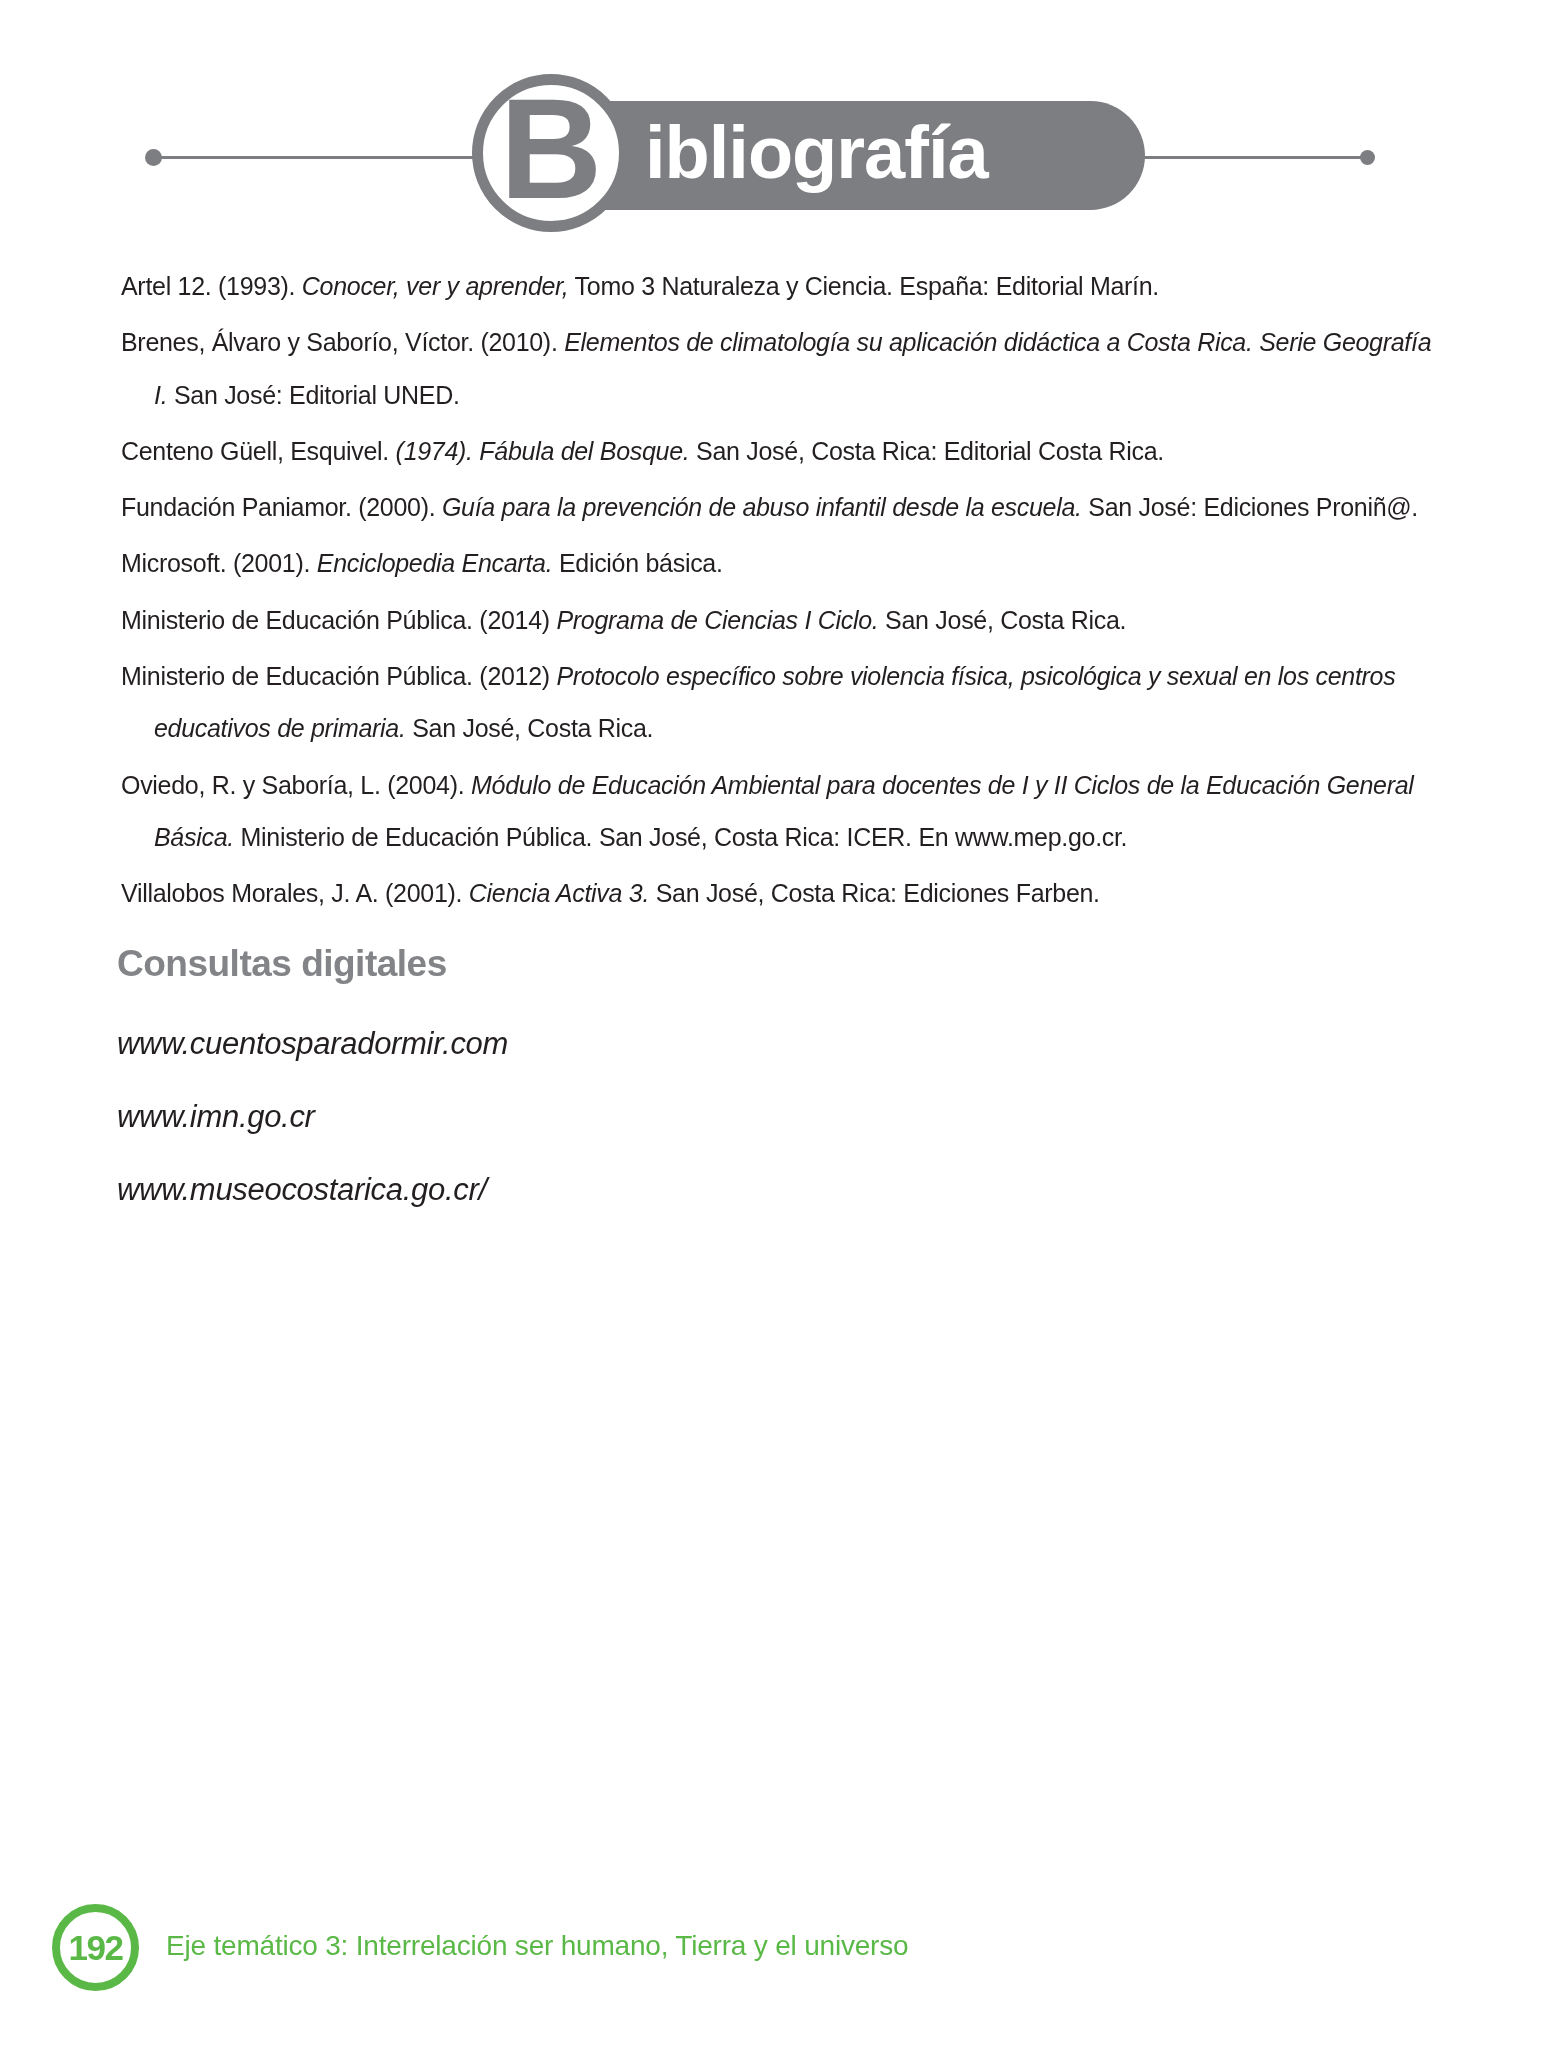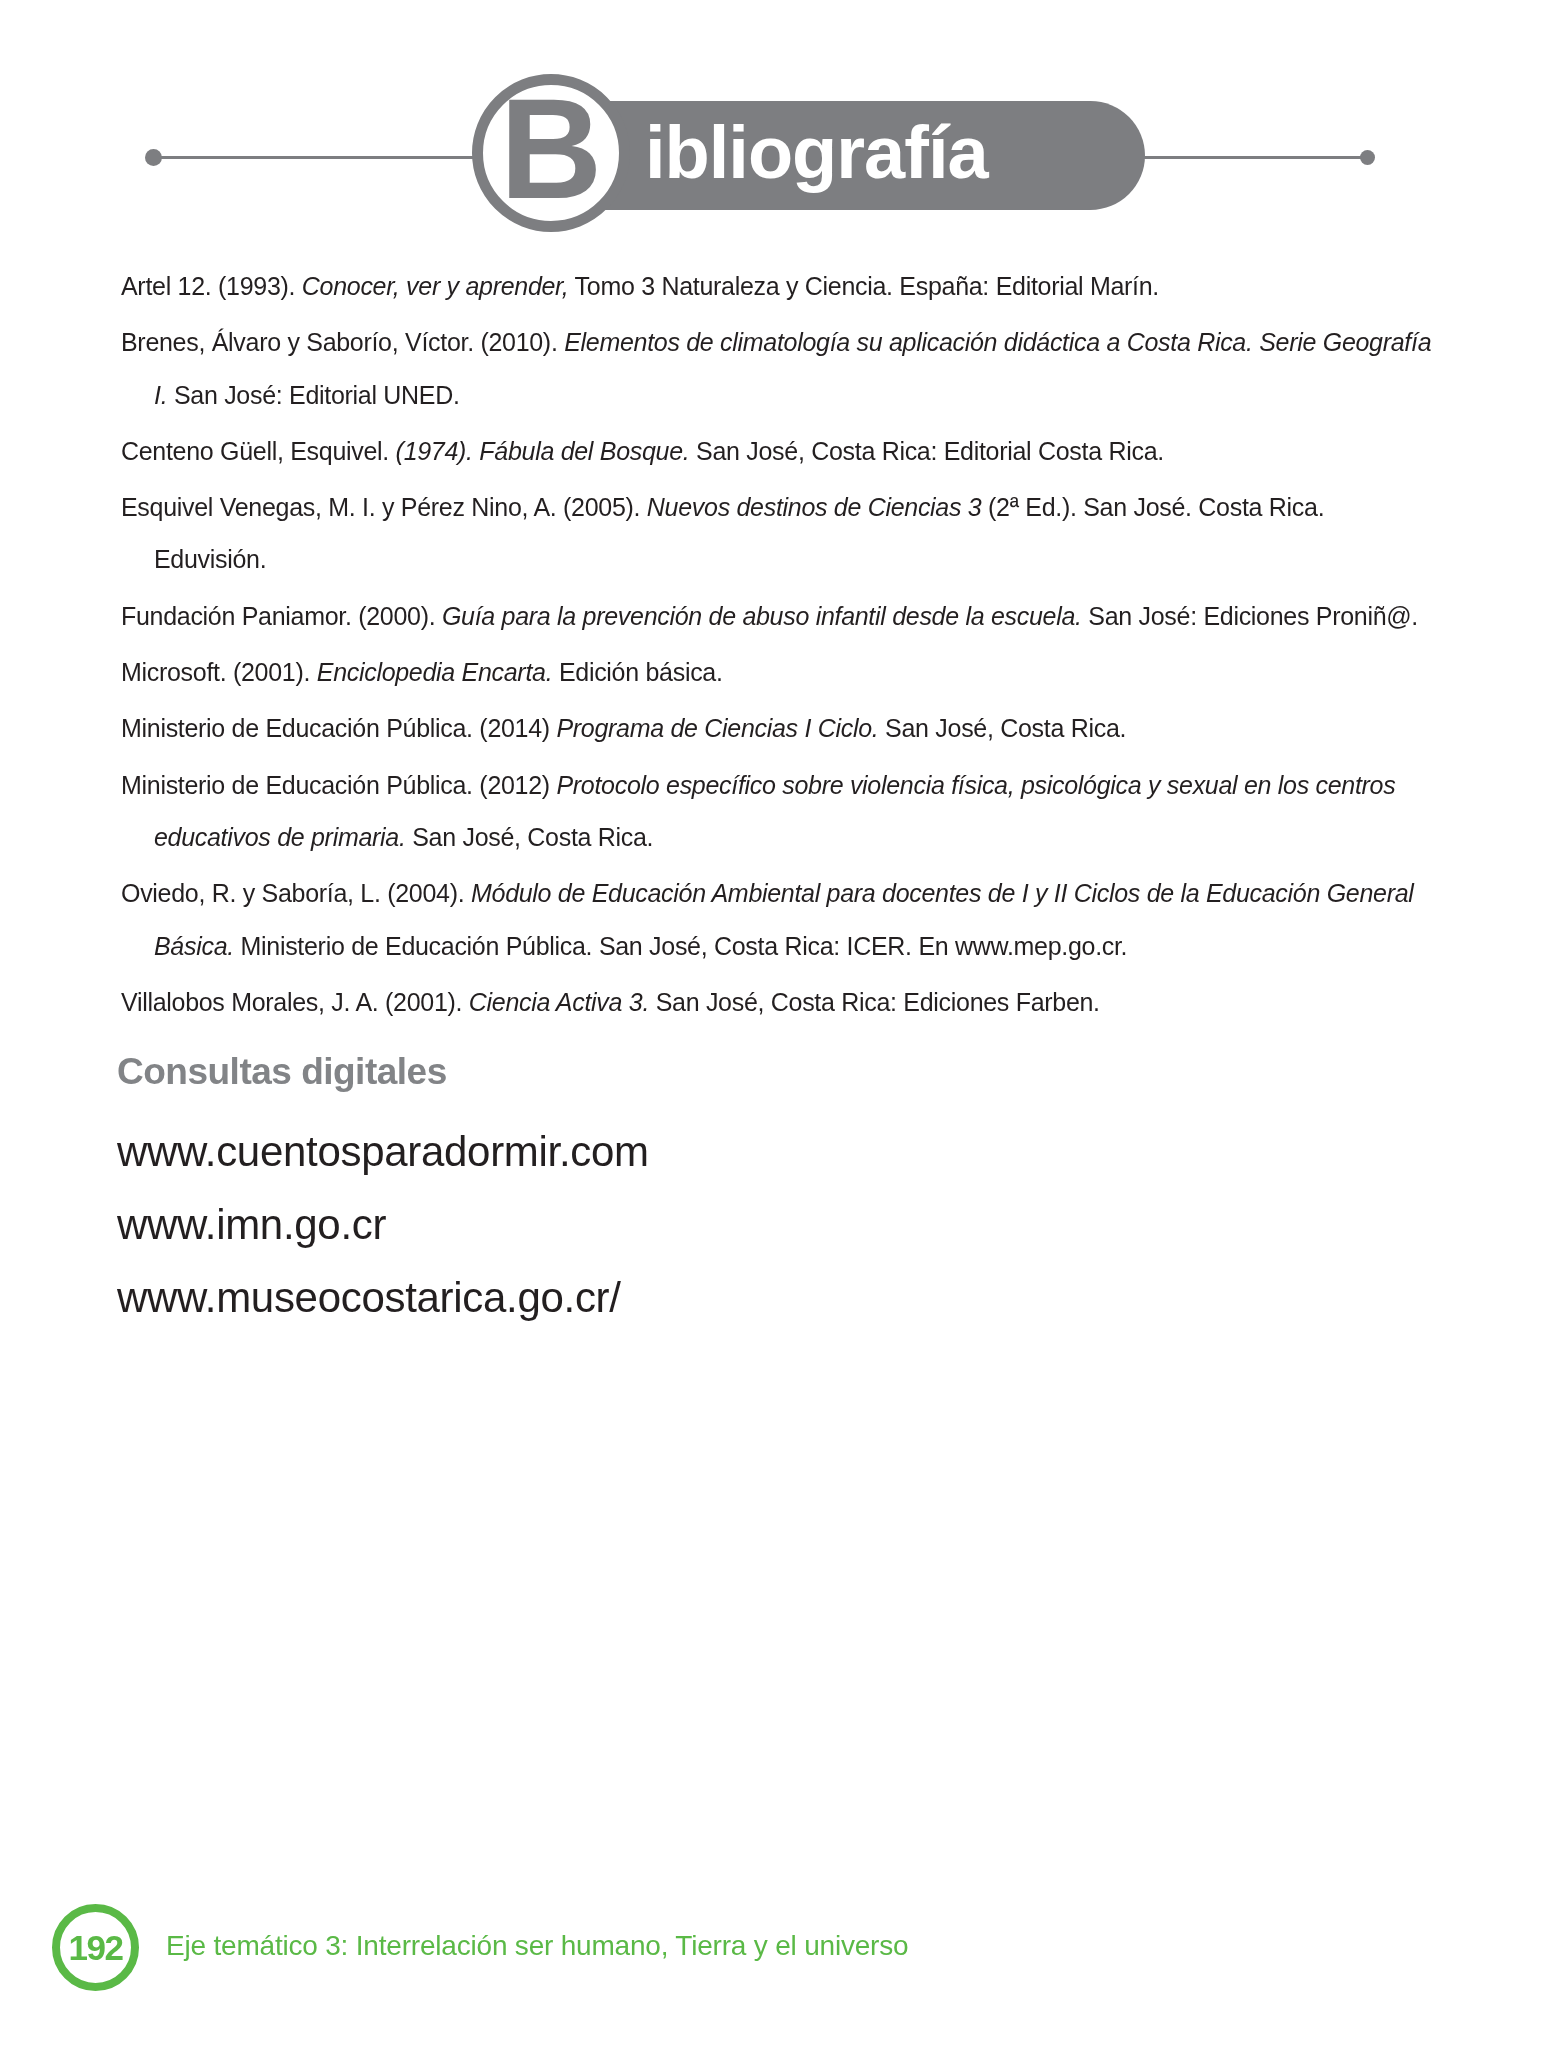--- a/index.html
+++ b/index.html
@@ -53,21 +53,21 @@
     font-size:25px;line-height:52.3px;letter-spacing:-0.3px;
   }
   .bib-entry .it{font-style:italic;}
   .digital-heading{
     margin:20px 0 0 0;
     font-size:37px;font-weight:bold;line-height:48px;
     color:var(--heading-gray);letter-spacing:-0.5px;
   }
   .url{
     margin:39px 0 0 0;
-    font-size:42px;line-height:34px;letter-spacing:-0.3px;
+    font-style:italic;font-size:31px;line-height:34px;letter-spacing:-0.3px;
   }
   
   .footer-circle{
     position:absolute;left:52px;top:1904px;width:87px;height:87px;
     border:8px solid var(--green);border-radius:50%;box-sizing:border-box;
     display:flex;align-items:center;justify-content:center;background:#fff;
   }
   .page-number{color:var(--green);font-weight:bold;font-size:35px;letter-spacing:-1.5px;line-height:1;}
   .footer-label{
     position:absolute;left:166px;top:1931px;
@@ -90,21 +90,20 @@
     </div>
     <div class="rule right"></div>
     <span class="enddot right"></span>
   </div>
 
   <div class="content">
     <div id="bib-list">
         <p class="bib-entry"><span>Artel 12. (1993). </span><span class="it">Conocer, ver y aprender,</span><span> Tomo 3 Naturaleza y Ciencia. España: Editorial Marín.</span></p>
         <p class="bib-entry"><span>Brenes, Álvaro y Saborío, Víctor. (2010). </span><span class="it">Elementos de climatología su aplicación didáctica a Costa Rica. Serie Geografía I.</span><span> San José: Editorial UNED.</span></p>
         <p class="bib-entry"><span>Centeno Güell, Esquivel. </span><span class="it">(1974). Fábula del Bosque.</span><span> San José, Costa Rica: Editorial Costa Rica.</span></p>
-        <p class="bib-entry"><span>Esquivel Venegas, M. I. y Pérez Nino, A. (2005). </span><span class="it">Nuevos destinos de Ciencias 3</span><span> (2ª Ed.). San José. Costa Rica. Eduvisión.</span></p>
         <p class="bib-entry"><span>Fundación Paniamor. (2000). </span><span class="it">Guía para la prevención de abuso infantil desde la escuela.</span><span> San José: Ediciones Proniñ@.</span></p>
         <p class="bib-entry"><span>Microsoft. (2001). </span><span class="it">Enciclopedia Encarta.</span><span> Edición básica.</span></p>
         <p class="bib-entry"><span>Ministerio de Educación Pública. (2014) </span><span class="it">Programa de Ciencias I Ciclo.</span><span> San José, Costa Rica.</span></p>
         <p class="bib-entry"><span>Ministerio de Educación Pública. (2012) </span><span class="it">Protocolo específico sobre violencia física, psicológica y sexual en los centros educativos de primaria.</span><span> San José, Costa Rica.</span></p>
         <p class="bib-entry"><span>Oviedo, R. y Saboría, L. (2004). </span><span class="it">Módulo de Educación Ambiental para docentes de I y II Ciclos de la Educación General Básica.</span><span> Ministerio de Educación Pública. San José, Costa Rica: ICER. En www.mep.go.cr.</span></p>
         <p class="bib-entry"><span>Villalobos Morales, J. A. (2001). </span><span class="it">Ciencia Activa 3.</span><span> San José, Costa Rica: Ediciones Farben.</span></p>
       </div>
 
     <h2 class="digital-heading">Consultas digitales</h2>
 

